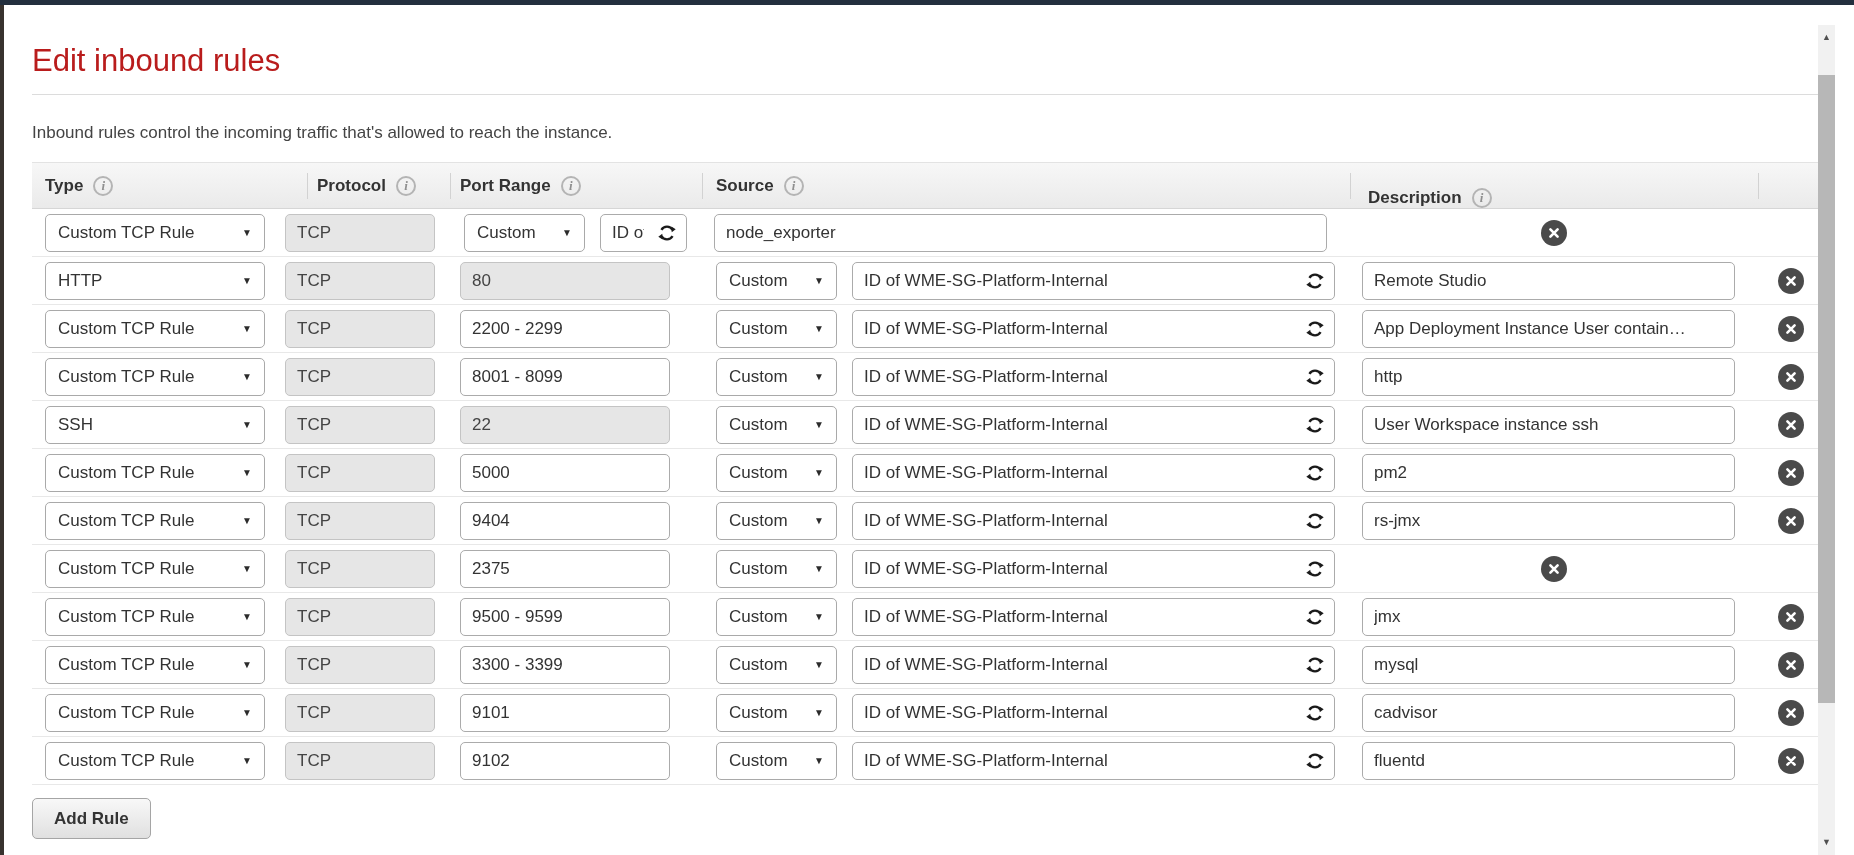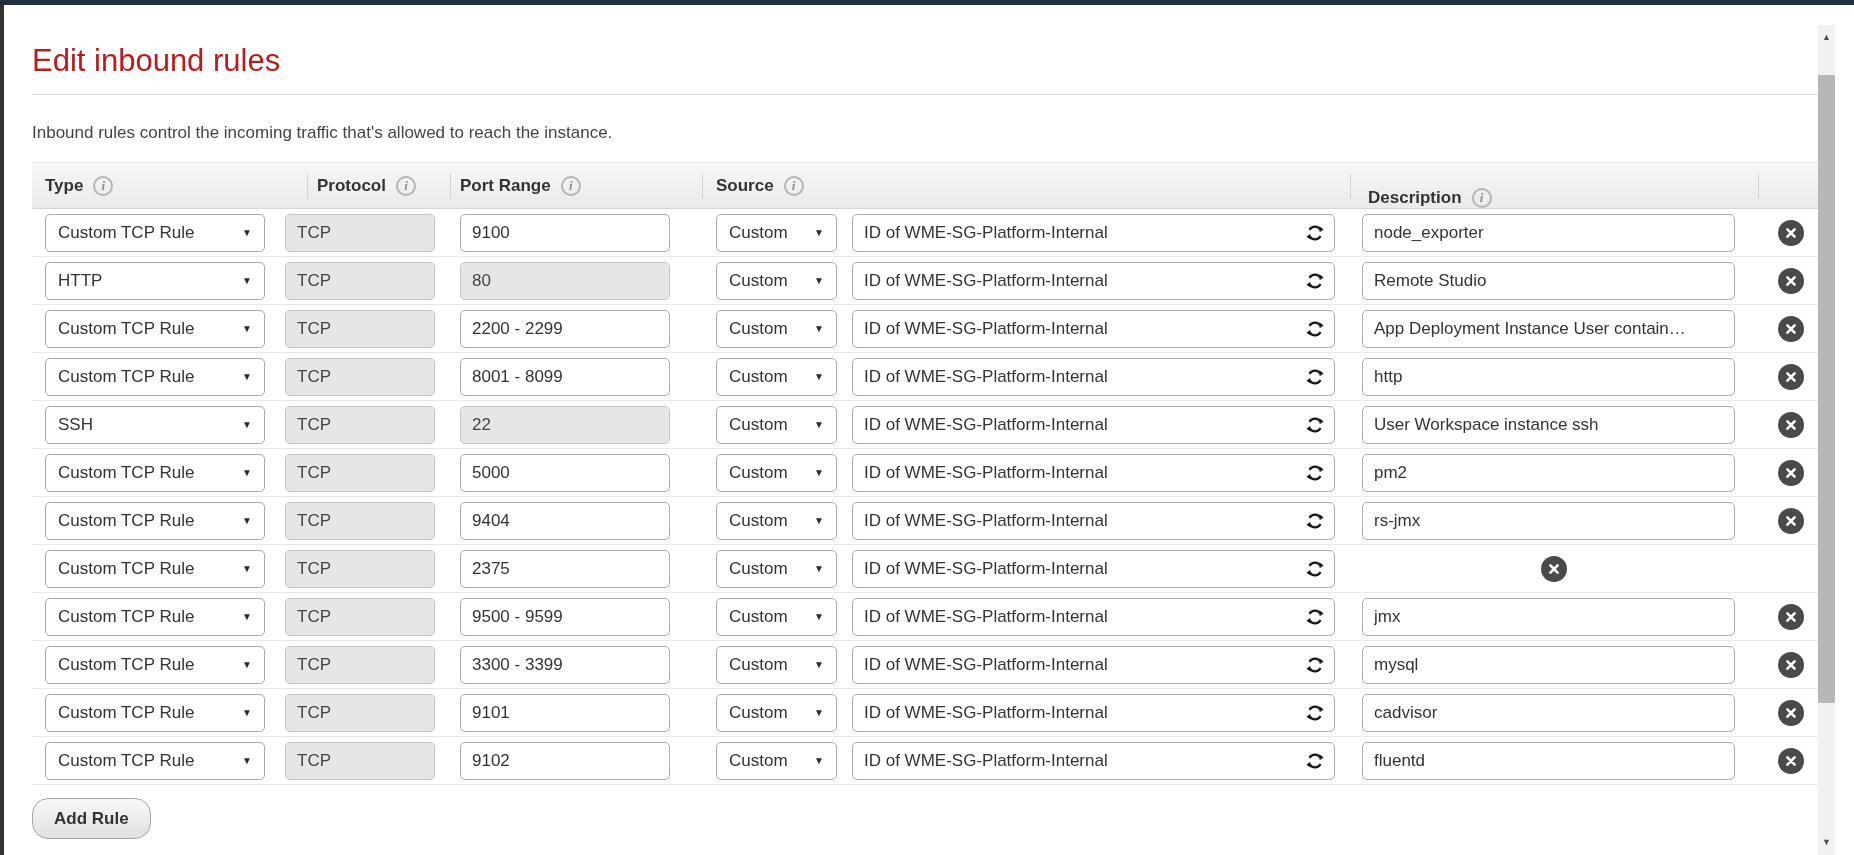--- a/index.html
+++ b/index.html
@@ -76,21 +76,21 @@
 
   .del-btn {
     width: 26px; height: 26px; border-radius: 50%; background: #4a4a4a; border: none;
     display: flex; align-items: center; justify-content: center; cursor: pointer; padding: 0;
   }
 
   .add-rule {
     margin-top: 13px; height: 41px; padding: 0 21px;
     font-family: inherit; font-size: 17px; font-weight: 700; color: #333;
     background: linear-gradient(#f8f8f8, #e0e0e0);
-    border: 1px solid #a5a5a5; border-radius: 16px; cursor: pointer;
+    border: 1px solid #a5a5a5; border-radius: 5px; cursor: pointer;
   }
 
   .scrollbar {
     position: absolute; top: 25px; right: 19px; width: 17px; height: 830px;
     background: #f1f1f1;
   }
   .sb-arrow {
     position: absolute; left: 0; width: 17px; height: 20px;
     display: flex; align-items: center; justify-content: center;
     font-size: 9px; color: #4f4f4f; cursor: pointer;
@@ -139,23 +139,20 @@
   <div class="trow">
     <div class="cell c-type">
       <div class="select">
         <span class="sel-label">Custom TCP Rule</span>
         <span class="caret">▼</span>
       </div>
     </div>
     <div class="cell c-proto">
       <input class="tinput is-disabled" readonly="" value="TCP" style="">
     </div>
-    <div class="cell c-port">
-      <input class="tinput port-input" value="9100" style="">
-    </div>
     <div class="cell c-src">
       <div class="select src-type">
         <span class="sel-label">Custom</span>
         <span class="caret">▼</span>
       </div>
       <div class="source-wrap">
         <input class="tinput" value="ID of WME-SG-Platform-Internal" style="">
         <span class="refresh">
           <svg width="18" height="18" viewBox="0 0 18 18">
             <path d="M3.4 5.8 A6.5 6.5 0 0 1 14.6 5.9" fill="none" stroke="#1a1a1a" stroke-width="2.3"></path>

